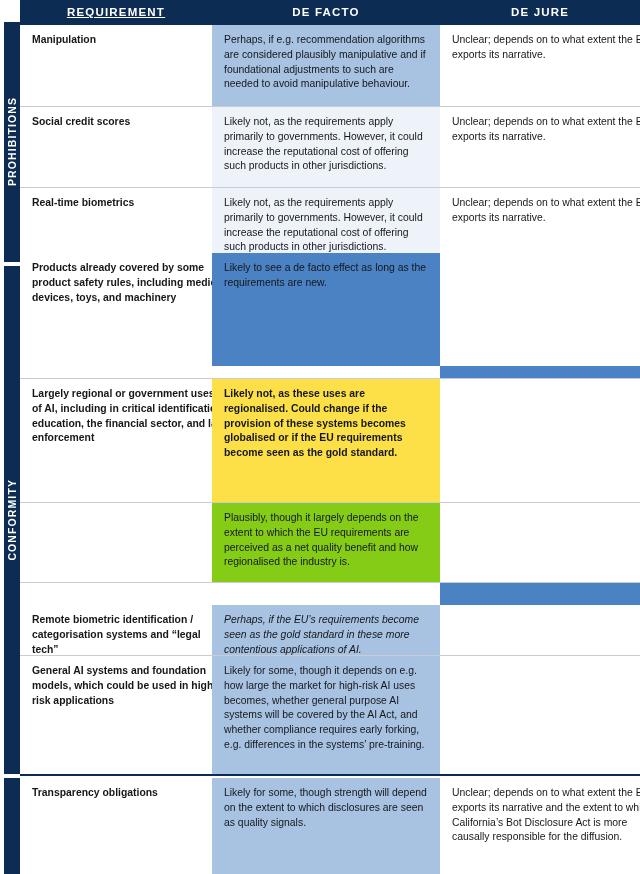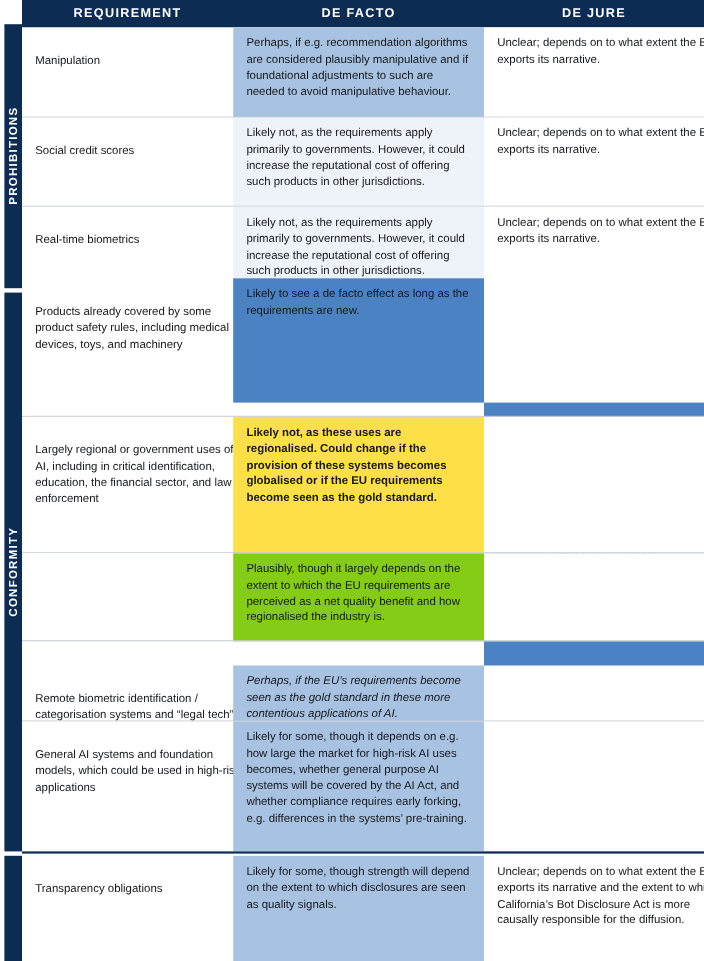--- a/index.html
+++ b/index.html
@@ -58,42 +58,42 @@
     position: absolute;
     top: 0;
     height: 25px;
     line-height: 25px;
     color: #ffffff;
     font-size: 11.5px;
     font-weight: 700;
     letter-spacing: 1.2px;
     text-align: center;
   }
-  .hcell.c1 { left: 0;     width: 192px; }
+  .hcell.c1 { left: 0;     width: 192px; text-decoration: underline; }
   .hcell.c2 { left: 192px; width: 228px; }
   .hcell.c3 { left: 420px; width: 200px; }
 
   
   .row {
     position: absolute;
     left: 20px;
     width: 620px;
     background: #ffffff;
   }
   .cell {
     position: absolute;
     top: 0;
     bottom: 0;
     box-sizing: border-box;
     padding: 8px 10px 8px 12px;
     font-size: 10.4px;
     line-height: 1.42;
     color: #15171a;
   }
-  .cell.req   { left: 0;     width: 216px; font-weight: 400; margin-top: 16px; }
+  .cell.req   { left: 0;     width: 216px; font-weight: 700; }
   .cell.fact  { left: 192px; width: 228px; }
   .cell.jure  { left: 420px; width: 232px; }
 
   .rule-top {
     position: absolute;
     left: 20px;
     width: 620px;
     height: 1px;
     background: #c9ccd1;
   }

